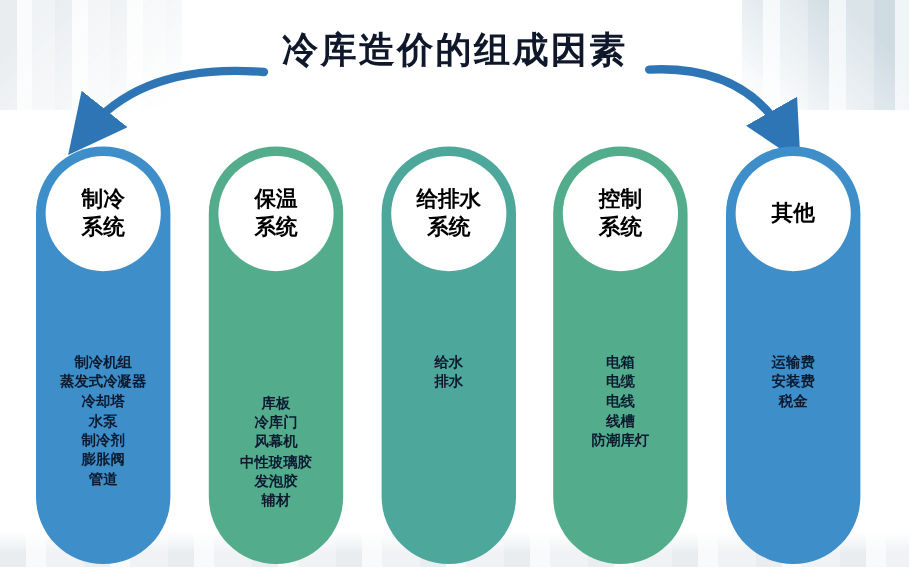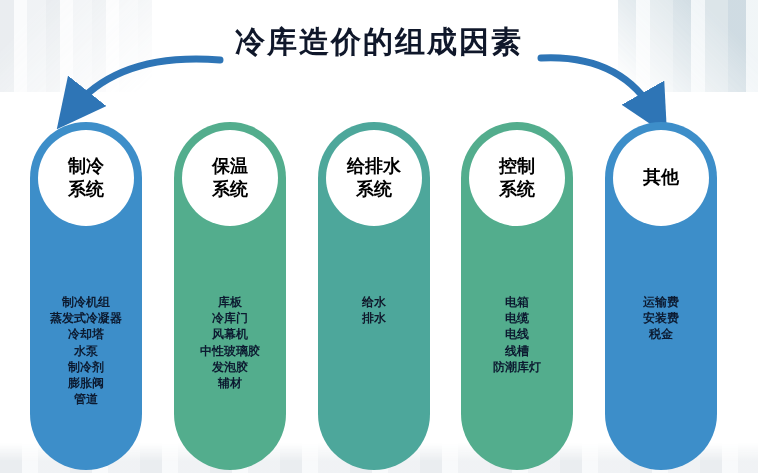--- a/index.html
+++ b/index.html
@@ -115,21 +115,21 @@
       <div class="item">膨胀阀</div>
       <div class="item">管道</div>
     </div>
 </div>
 
 <div class="column" style="left: 174px; background-color: rgb(83, 173, 141);">
   <div class="circle">
     <div class="col-title">保温
 系统</div>
   </div>
-  <div class="list" style="color: rgb(12, 26, 48);">
+  <div class="list" style="color: rgb(12, 26, 48); margin-top: 34px;">
       <div class="item">库板</div>
       <div class="item">冷库门</div>
       <div class="item">风幕机</div>
       <div class="item">中性玻璃胶</div>
       <div class="item">发泡胶</div>
       <div class="item">辅材</div>
     </div>
 </div>
 
 <div class="column" style="left: 318px; background-color: rgb(77, 167, 155);">

